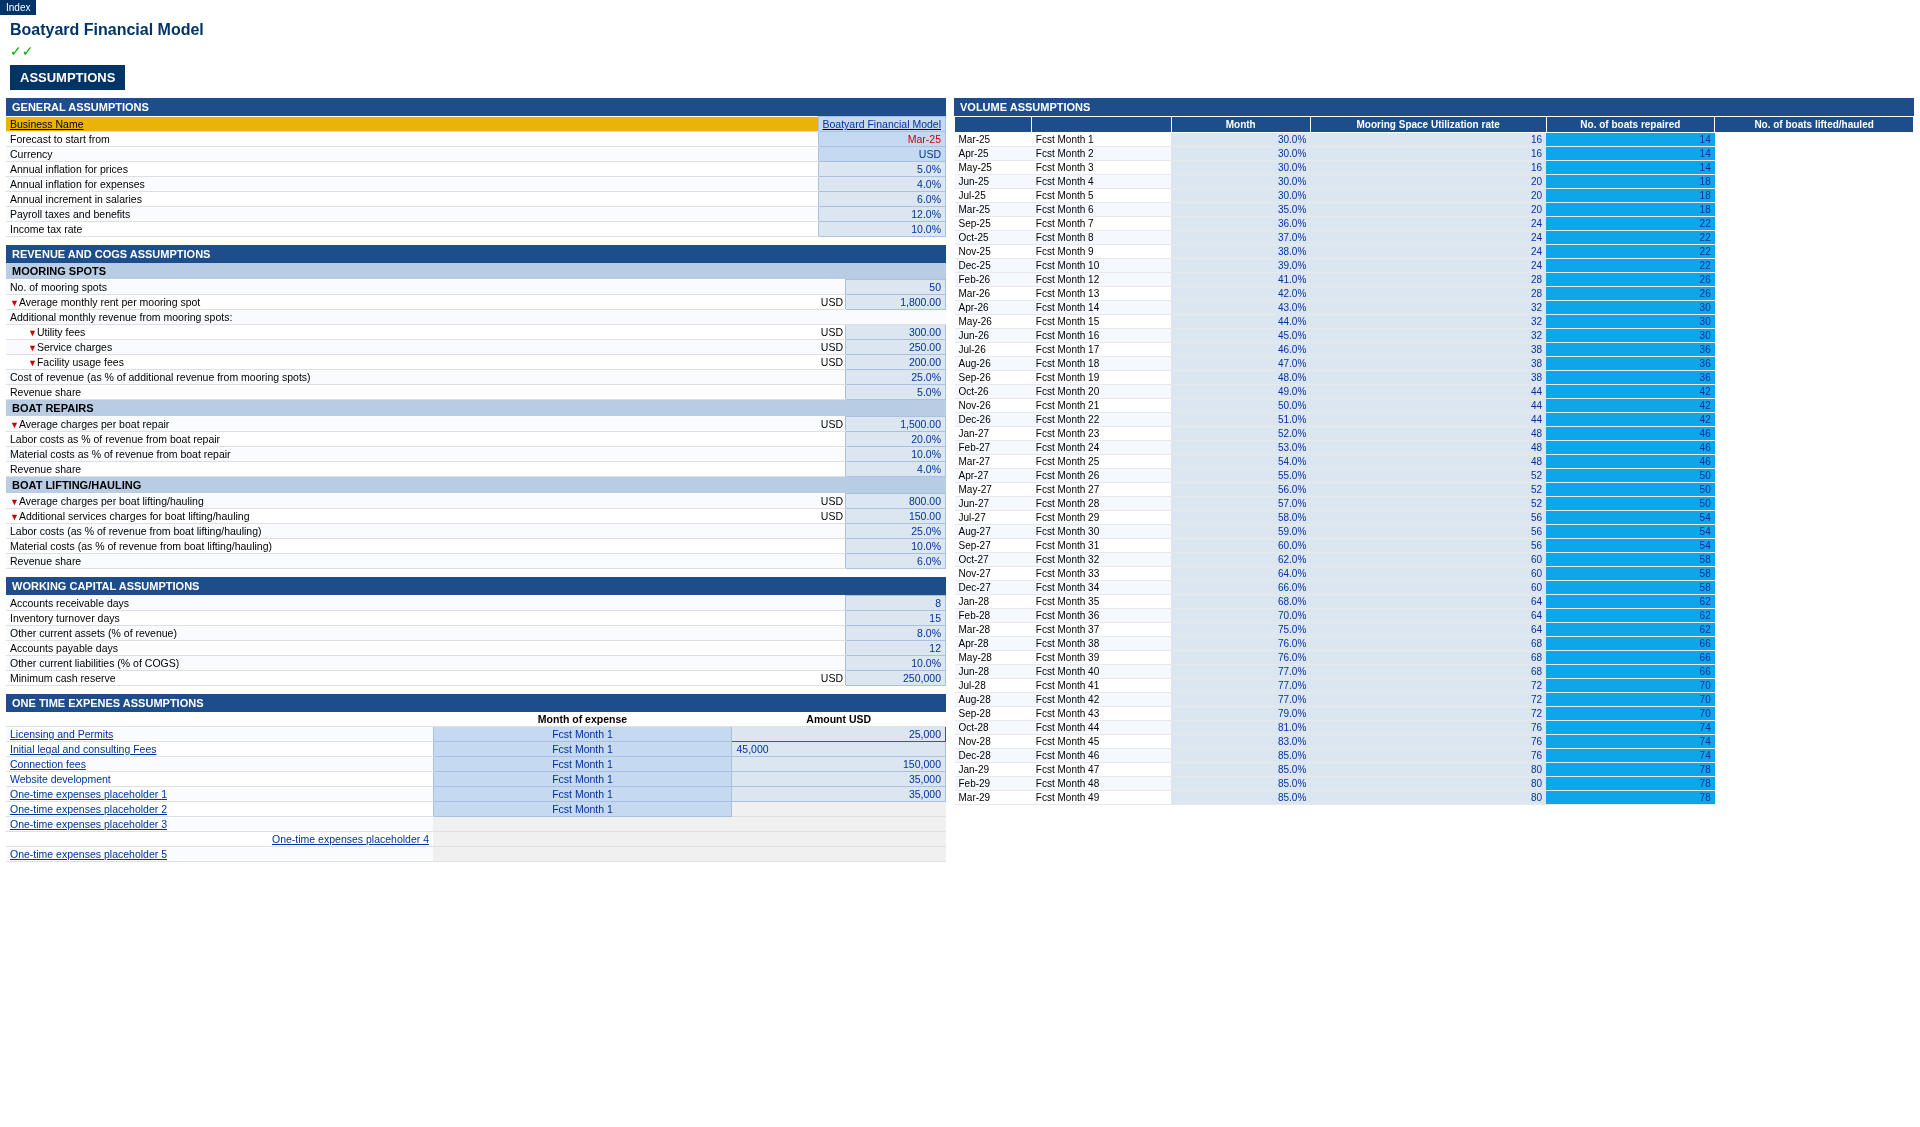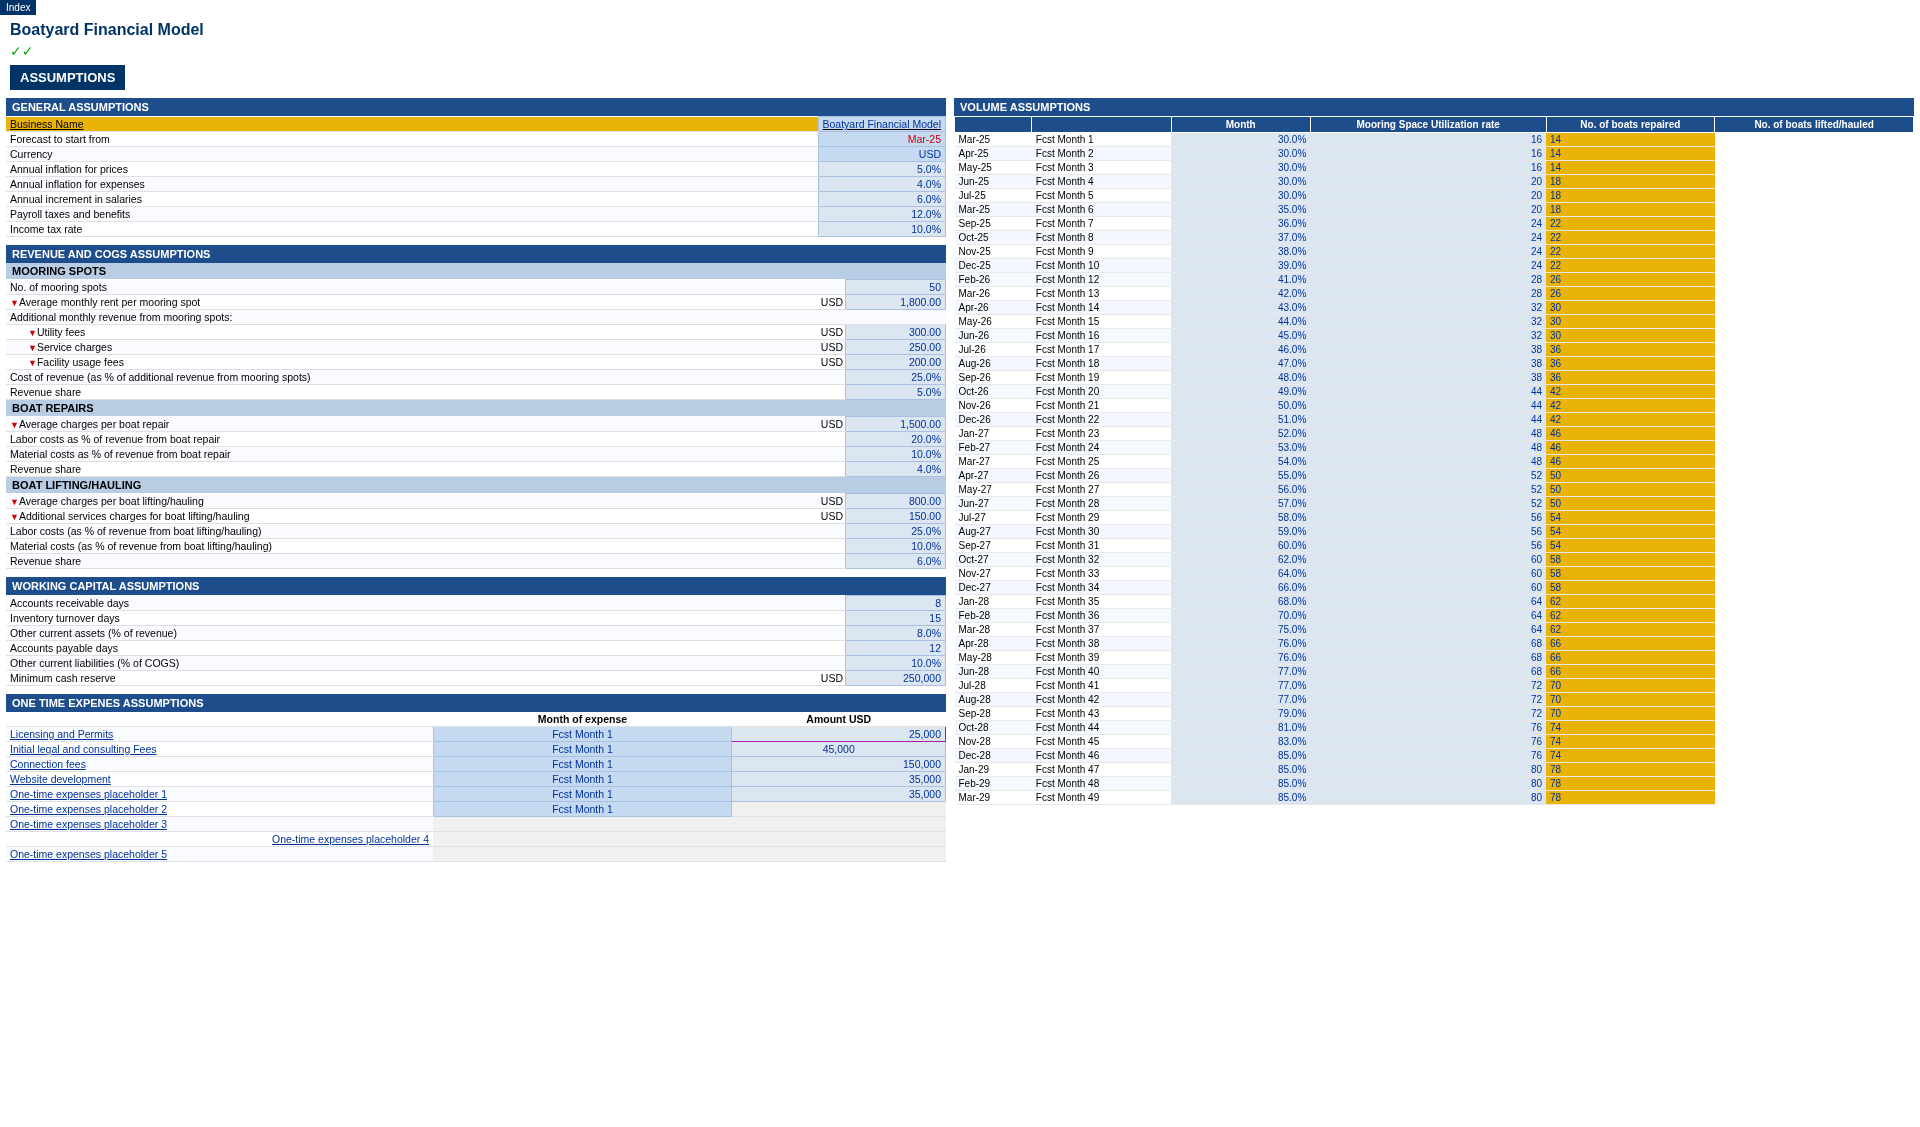--- a/index.html
+++ b/index.html
@@ -93,21 +93,21 @@
     }
     .volume-table td {
       font-size: 10px;
       padding: 1px 4px;
       border-bottom: 1px solid #e8e8e8;
     }
     .vol-date { color: #000; }
     .vol-fcst { color: #000; }
     .vol-util { color: #003399; background: #dce6f1; text-align: right; }
     .vol-boats { color: #003399; background: #dce6f1; text-align: right; }
-    .vol-lifted { color: #003399; background: #eab308; }
+    .vol-lifted { color: #003399; background: #0ea5e9; text-align: right; }
   </style>
 </head>
 <body>
 
 
 
 
 <div>
   <span class="top-bar">Index</span>
 </div>
@@ -333,29 +333,29 @@
       </thead>
       <tbody id="ote-tbody">
           <tr style="background: rgb(249, 251, 255);">
             <td style="color:#003399;text-decoration:underline;cursor:pointer;width:200px;">Licensing and Permits</td>
     <td style="background:#c5d9f1;color:#003399;text-align:center;border:1px solid #aac0e0;">Fcst Month 1</td>
             <td style="background:#dce6f1;color:#003399;text-align:right;border:1px solid #a21caf;">25,000</td>
           </tr>
           <tr>
             <td style="color:#003399;text-decoration:underline;cursor:pointer;width:200px;">Initial legal and consulting Fees</td>
     <td style="background:#c5d9f1;color:#003399;text-align:center;border:1px solid #aac0e0;">Fcst Month 1</td>
-            <td style="background:#dce6f1;color:#003399;text-align:center;border:1px solid #aac0e0;">45,000</td>
+            <td style="background:#dce6f1;color:#003399;text-align:left;border:1px solid #aac0e0;">45,000</td>
           </tr>
           <tr style="background: rgb(249, 251, 255);">
             <td style="color:#003399;text-decoration:underline;cursor:pointer;width:200px;">Connection fees</td>
     <td style="background:#c5d9f1;color:#003399;text-align:center;border:1px solid #aac0e0;">Fcst Month 1</td>
             <td style="background:#dce6f1;color:#003399;text-align:right;border:1px solid #aac0e0;">150,000</td>
           </tr>
           <tr>
-            <td style="color:#003399;text-decoration:underline;cursor:pointer;width:200px;">Website development</td>
+            <td style="color:#003399;cursor:pointer;width:200px;">Website development</td>
     <td style="background:#c5d9f1;color:#003399;text-align:center;border:1px solid #aac0e0;">Fcst Month 1</td>
             <td style="background:#dce6f1;color:#003399;text-align:right;border:1px solid #aac0e0;">35,000</td>
           </tr>
           <tr style="background: rgb(249, 251, 255);">
             <td style="color:#003399;text-decoration:underline;cursor:pointer;width:200px;">One-time expenses placeholder 1</td>
     <td style="background:#c5d9f1;color:#003399;text-align:center;border:1px solid #aac0e0;">Fcst Month 1</td>
             <td style="background:#dce6f1;color:#003399;text-align:right;border:1px solid #aac0e0;">35,000</td>
           </tr>
           <tr>
             <td style="color:#003399;text-decoration:underline;cursor:pointer;width:200px;">One-time expenses placeholder 2</td>

